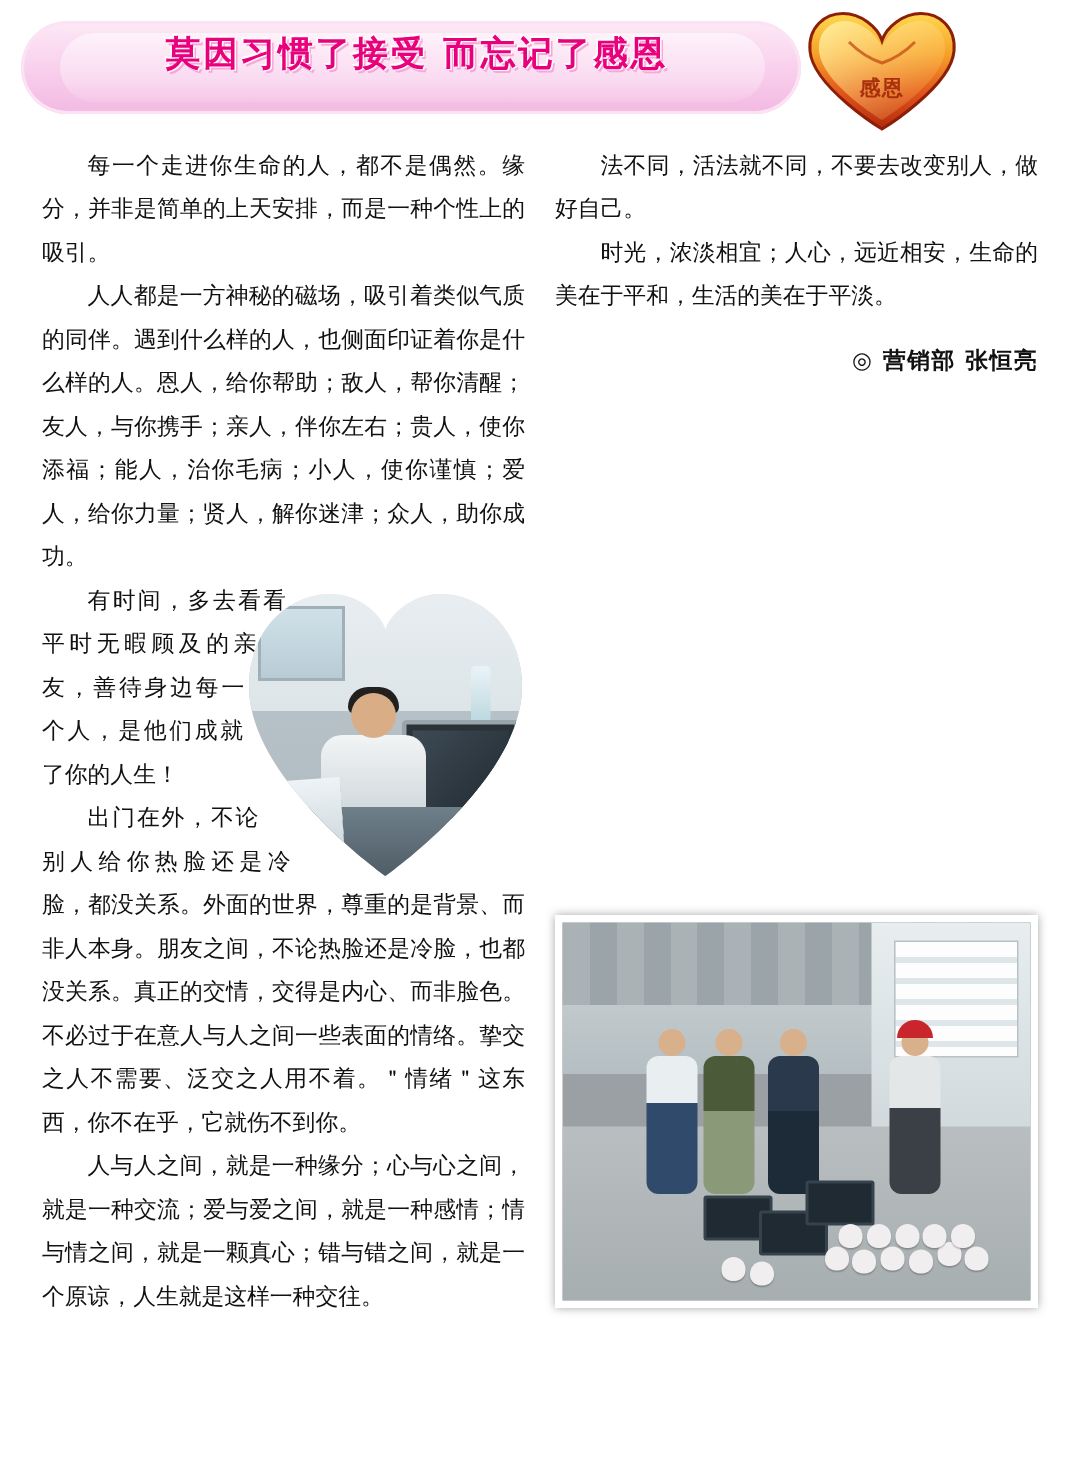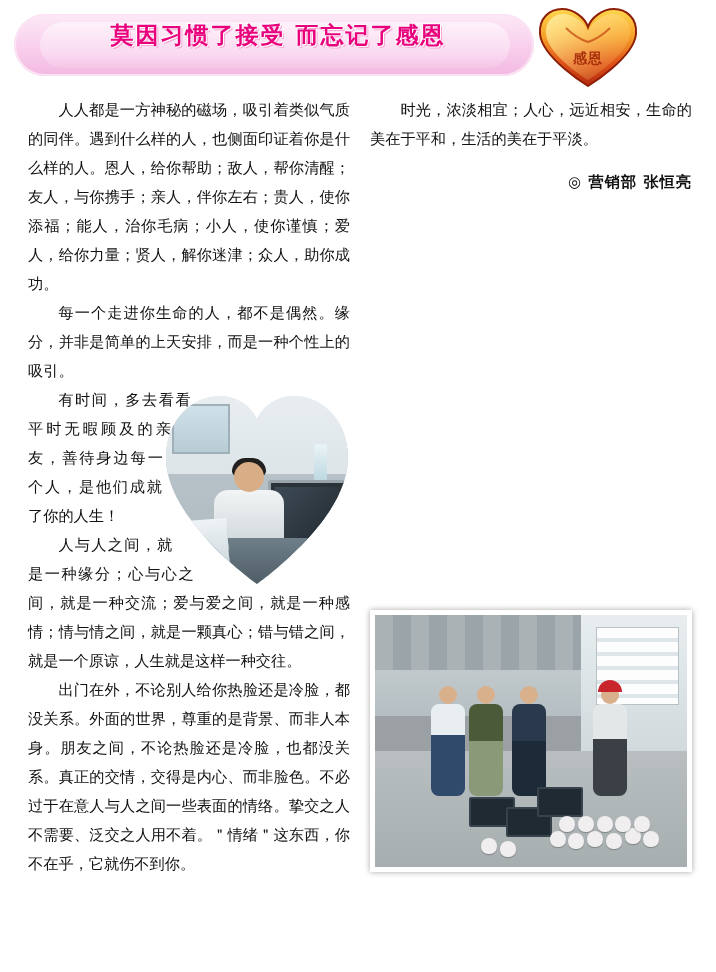--- a/index.html
+++ b/index.html
@@ -267,47 +267,48 @@
       <path d="M52,74 C52,74 12,50 10,28 C9,15 18,8 27,8 C37,8 48,16 52,25 C56,16 67,8 77,8 C86,8 95,15 94,28 C92,50 52,74 52,74 Z" fill="url(#hg2)"></path>
       <path d="M30,22 q10,10 22,14 q12,-4 22,-14" fill="none" stroke="#c0420f" stroke-width="2" opacity=".7"></path>
     </svg>
     <div class="heart-text">感恩</div>
   </div>
 </div>
 
 <div class="columns">
 
   <div class="col col-left">
+    <p>每一个走进你生命的人，都不是偶然。缘分，并非是简单的上天安排，而是一种个性上的吸引。</p>
     <p>人人都是一方神秘的磁场，吸引着类似气质的同伴。遇到什么样的人，也侧面印证着你是什么样的人。恩人，给你帮助；敌人，帮你清醒；友人，与你携手；亲人，伴你左右；贵人，使你添福；能人，治你毛病；小人，使你谨慎；爱人，给你力量；贤人，解你迷津；众人，助你成功。</p>
-    <p>每一个走进你生命的人，都不是偶然。缘分，并非是简单的上天安排，而是一种个性上的吸引。</p>
 
     <div class="photo-heart">
       <div class="heart-photo-wrap">
         <div class="heart-photo">
           <div class="hp-wall"></div>
           <div class="hp-window"></div>
           <div class="hp-bottle"></div>
           <div class="hp-monitor">
               <div class="hp-monitor-screen"></div>
             </div>
           <div class="hp-person-body"></div>
           <div class="hp-person-hair"></div>
           <div class="hp-person-head"></div>
           <div class="hp-desk"></div>
           <div class="hp-papers"></div>
         </div>
       </div>
     </div>
 
     <p>有时间，多去看看平时无暇顾及的亲友，善待身边每一个人，是他们成就了你的人生！</p>
+    <p>出门在外，不论别人给你热脸还是冷脸，都没关系。外面的世界，尊重的是背景、而非人本身。朋友之间，不论热脸还是冷脸，也都没关系。真正的交情，交得是内心、而非脸色。不必过于在意人与人之间一些表面的情络。挚交之人不需要、泛交之人用不着。＂情绪＂这东西，你不在乎，它就伤不到你。</p>
     <p>人与人之间，就是一种缘分；心与心之间，就是一种交流；爱与爱之间，就是一种感情；情与情之间，就是一颗真心；错与错之间，就是一个原谅，人生就是这样一种交往。</p>
-    <p>出门在外，不论别人给你热脸还是冷脸，都没关系。外面的世界，尊重的是背景、而非人本身。朋友之间，不论热脸还是冷脸，也都没关系。真正的交情，交得是内心、而非脸色。不必过于在意人与人之间一些表面的情络。挚交之人不需要、泛交之人用不着。＂情绪＂这东西，你不在乎，它就伤不到你。</p>
   </div>
 
   <div class="col col-right">
+    <p>法不同，活法就不同，不要去改变别人，做好自己。</p>
     <p>时光，浓淡相宜；人心，远近相安，生命的美在于平和，生活的美在于平淡。</p>
     <div class="signature">◎ 营销部 张恒亮</div>
   </div>
 </div>
 
 <div class="photo-bottom">
   <div class="bp-sky"></div>
   <div class="bp-roof"></div>
   <div class="bp-wall-right"></div>
   <div class="bp-posters"></div>

